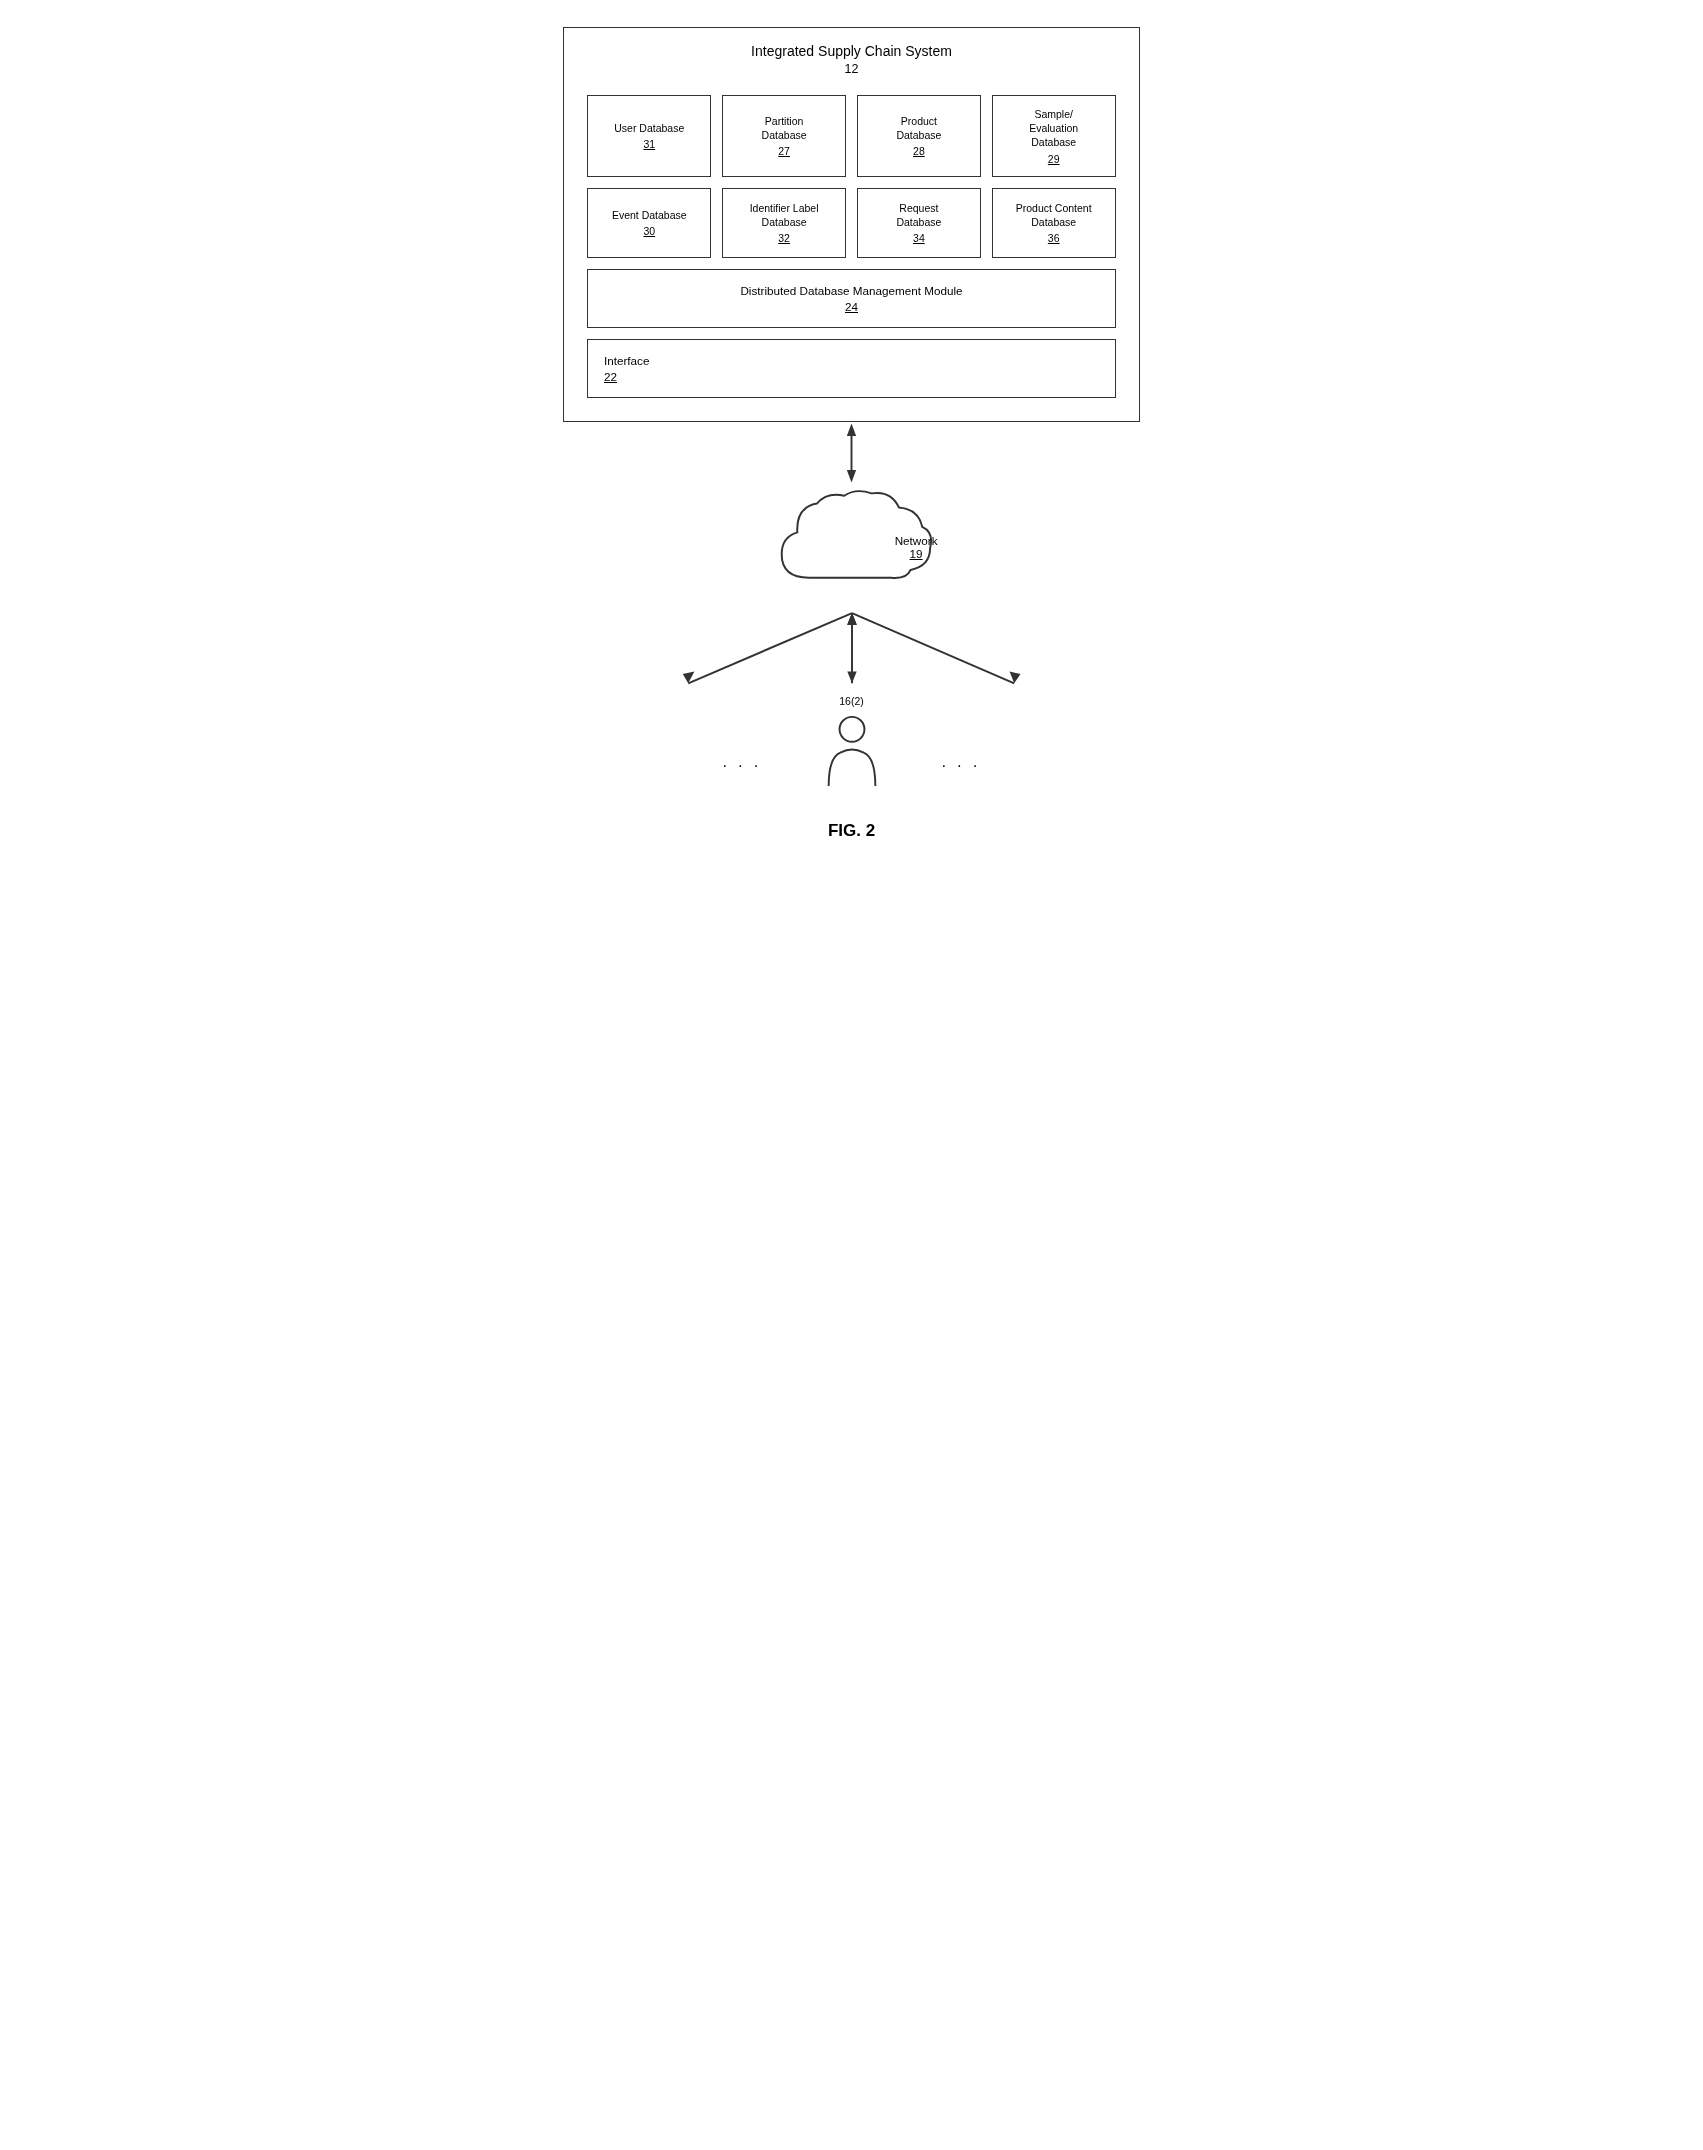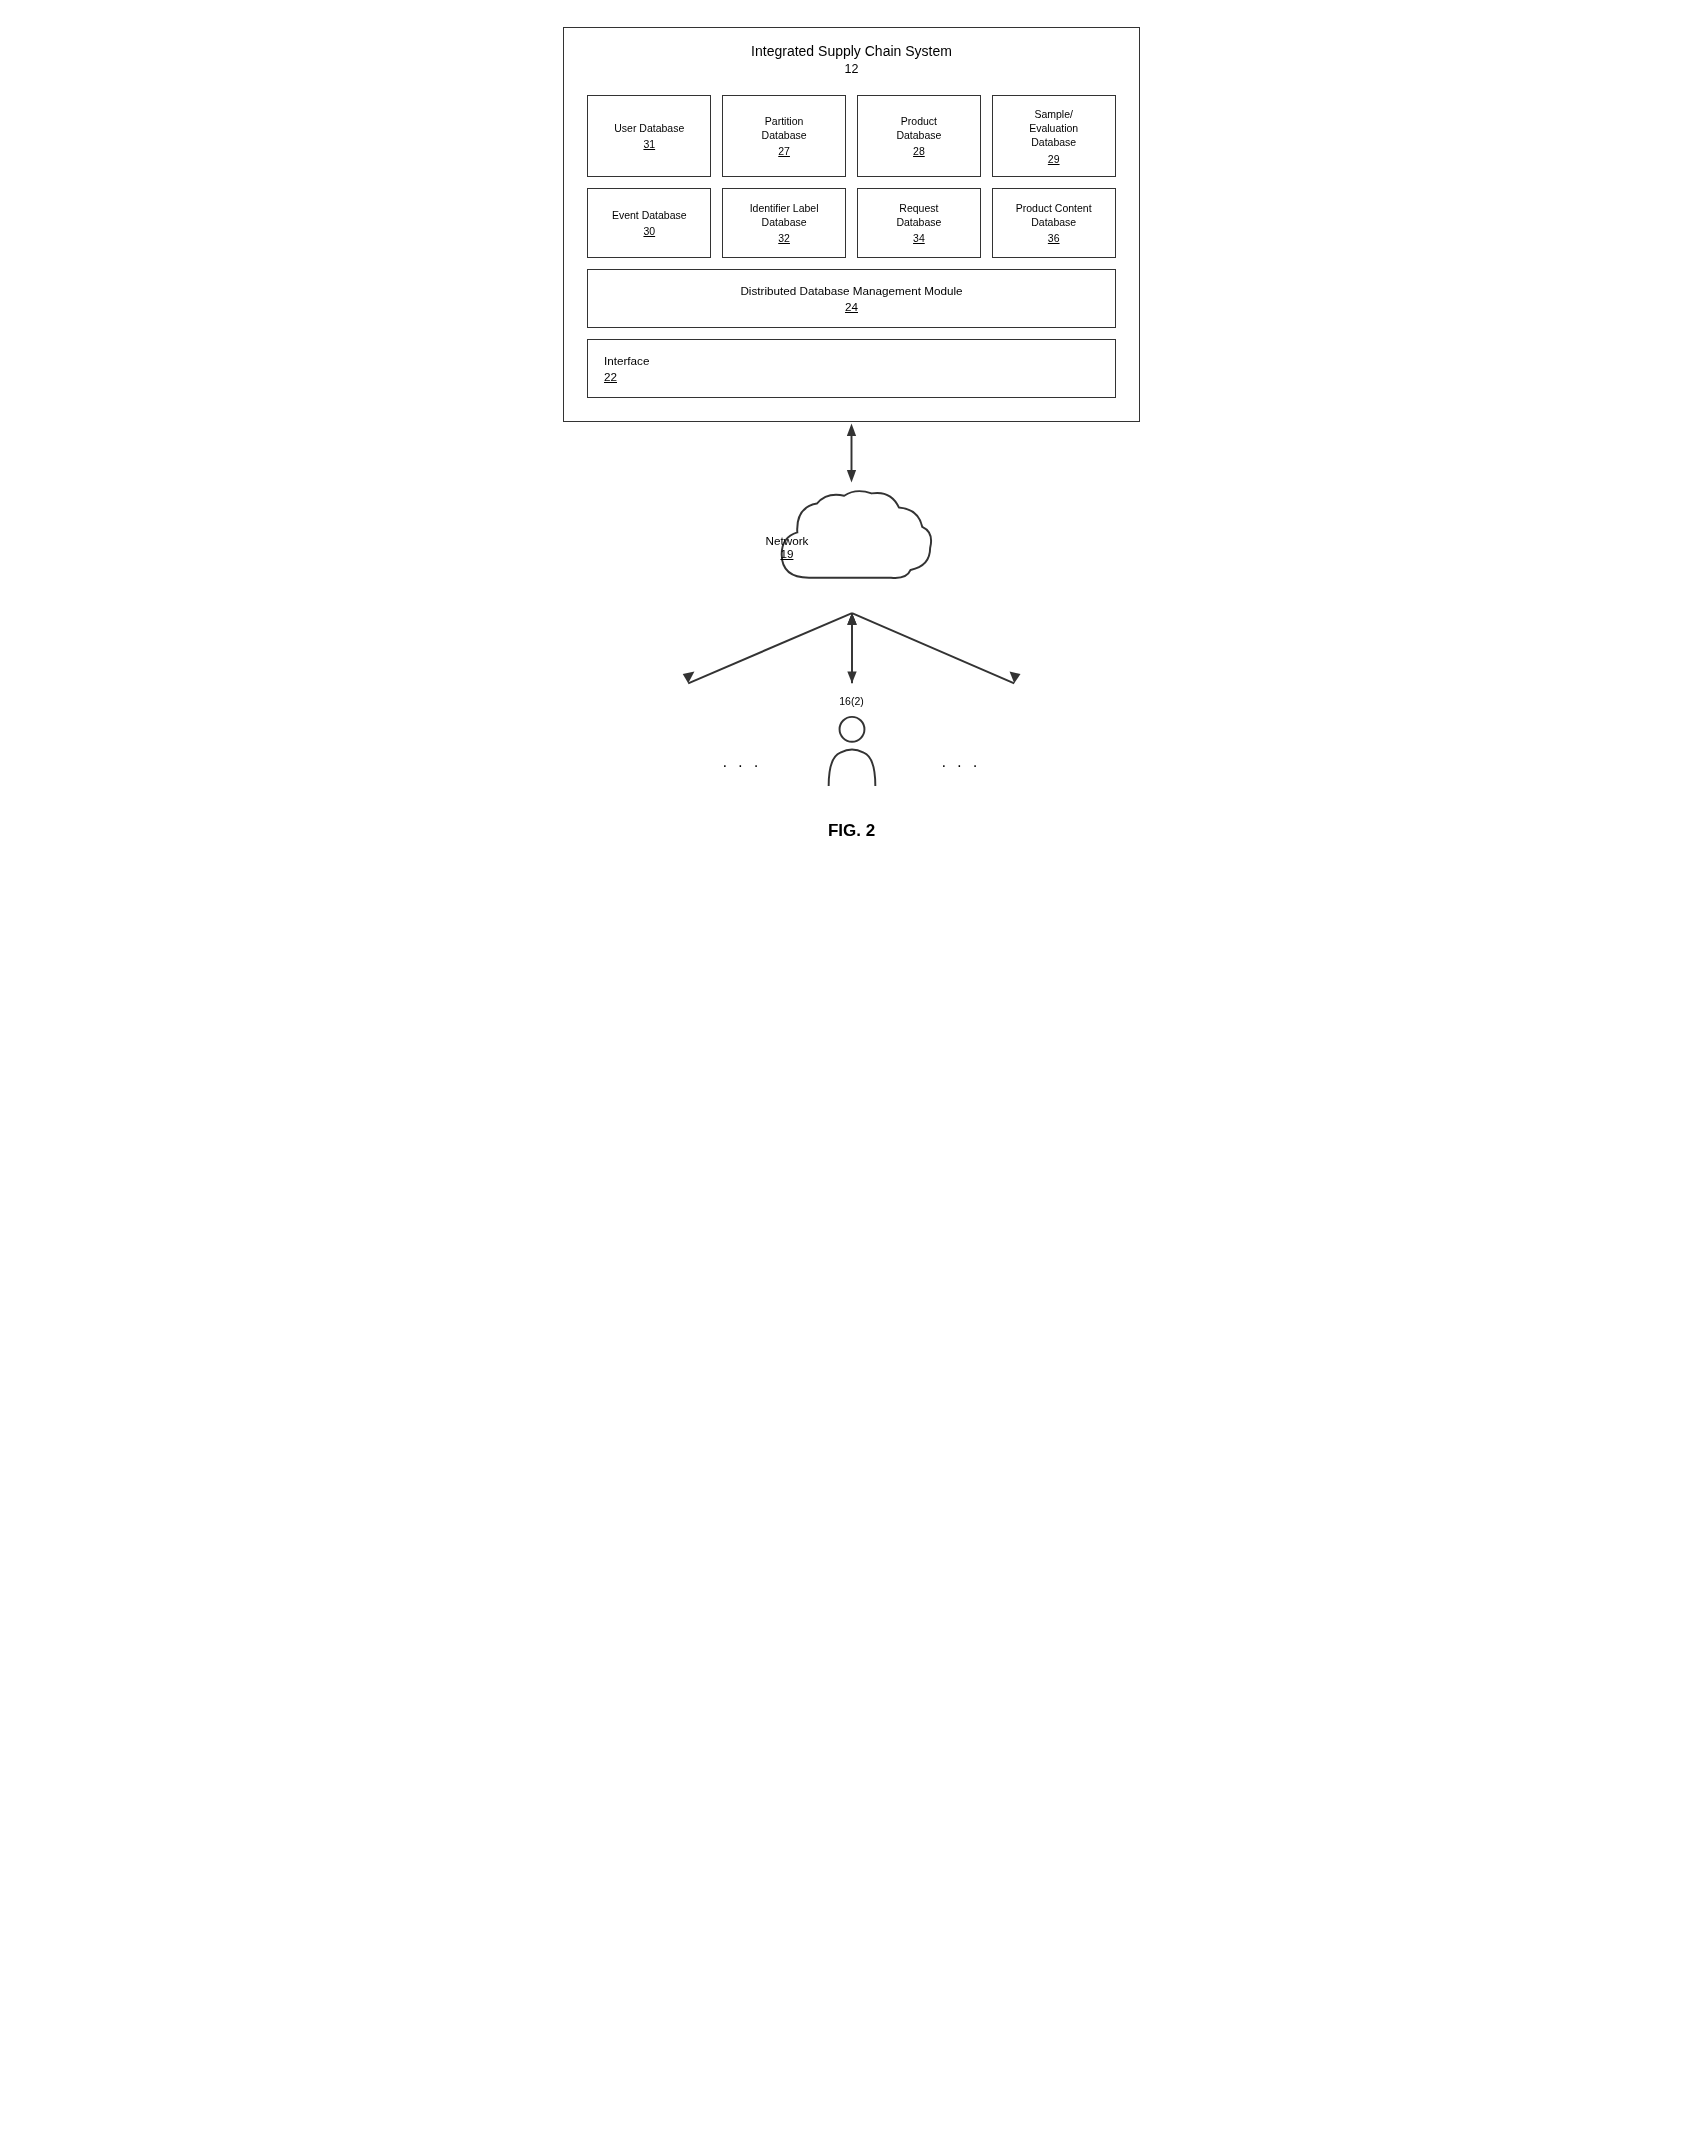--- a/index.html
+++ b/index.html
@@ -113,21 +113,21 @@
       padding-top: 0;
     }
 
     
     .cloud-container {
       position: relative;
       width: 172px;
       height: 125px;
       display: flex;
       flex-direction: column;
-      align-items: flex-start;
+      align-items: flex-end;
       justify-content: center;
     }
 
     .cloud-svg {
       position: absolute;
       top: 0; left: 0;
       width: 100%;
       height: 100%;
     }
 

